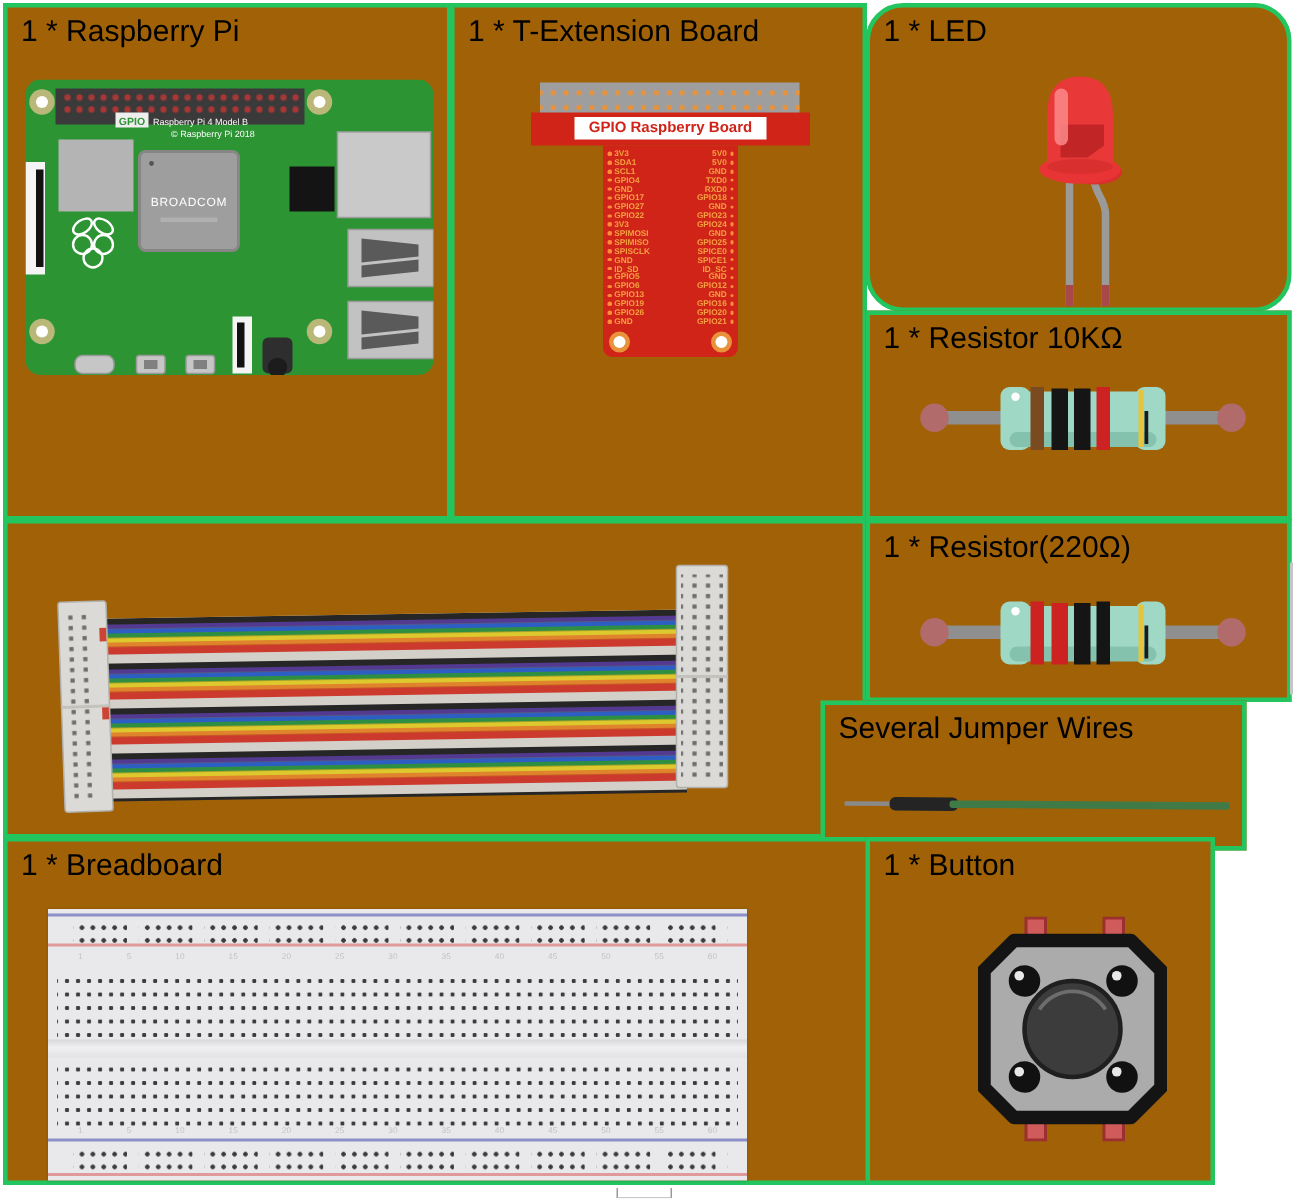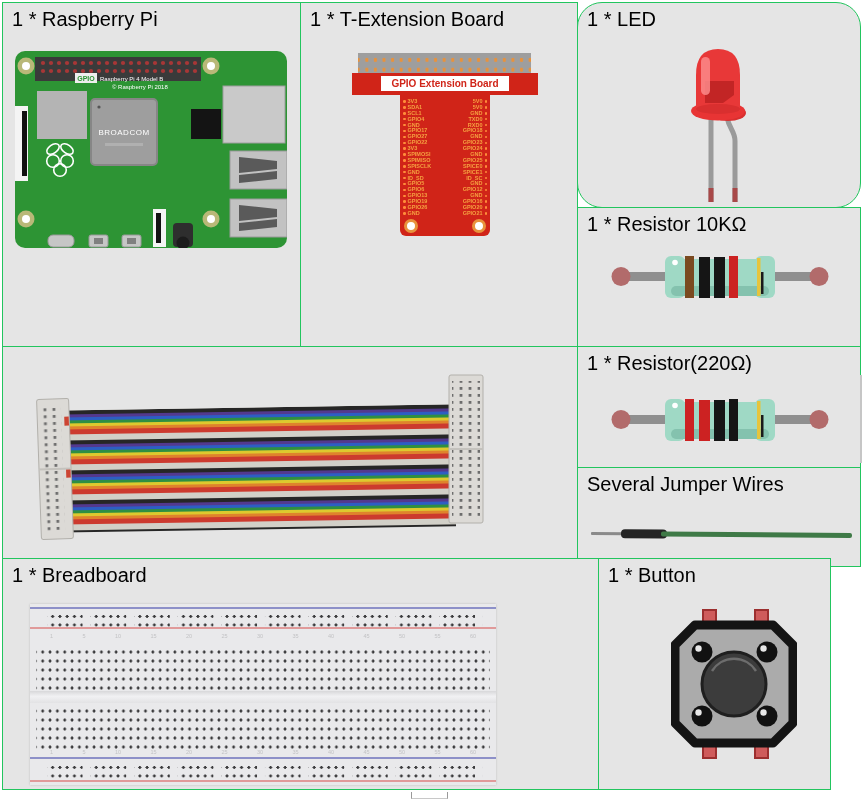--- a/index.html
+++ b/index.html
@@ -1,28 +1,28 @@
 <!DOCTYPE html>
 <html><head>
 <meta charset="utf-8">
 <style>
   html,body{margin:0;padding:0;background:#fff;}
   #canvas{position:relative;width:863px;height:799px;background:#fff;overflow:hidden;
           font-family:"Liberation Sans","DejaVu Sans",sans-serif;}
-  .cell{position:absolute;background:#e5e5e5;border:1px solid #22c55e;box-sizing:border-box;}
+  .cell{position:absolute;background:#a16207;border:3px solid #22c55e;box-sizing:border-box;}
   .cell-label{position:absolute;left:9px;top:5px;font-size:20px;color:#000;white-space:nowrap;}
   #cell-rpi   {left:2px;  top:2px;  width:299px;height:345px;}
   #cell-text  {left:300px;top:2px;  width:278px;height:345px;padding-left:36px;}
   #cell-led   {left:577px;top:2px;  width:284px;height:206px;border-radius:25px;}
   #cell-r10k  {left:577px;top:207px;width:284px;height:140px;}
   #cell-cable {left:2px;  top:346px;width:576px;height:213px;}
   #cell-r220  {left:577px;top:346px;width:284px;height:122px;}
-  #cell-jumper{left:577px;top:467px;width:284px;height:100px;}
+  #cell-jumper{left:547px;top:467px;width:284px;height:100px;}
   #cell-bb    {left:2px;  top:558px;width:660px;height:232px;}
-  #cell-btn   {left:598px;top:558px;width:233px;height:232px;}
+  #cell-btn   {left:577px;top:558px;width:233px;height:232px;}
 
   
   .tboard{position:absolute;inset:0;}
   .t-conn{position:absolute;left:57px;top:50px;width:173px;height:21px;background-color:#9e9e9e;
     background-image:radial-gradient(circle,#e8923c 1.7px,rgba(0,0,0,0) 2px);
     background-size:8.6px 9.8px;background-position:4.5px 2px;}
   .t-bar{position:absolute;left:51px;top:70px;width:186px;height:22px;background:#d02418;}
   .t-plate{position:absolute;left:50%;top:3px;transform:translateX(-50%);width:128px;height:15px;
     background:#fff;color:#d02418;font-size:10px;font-weight:bold;text-align:center;line-height:15px;}
   .t-stem{position:absolute;left:99px;top:92px;width:90px;height:141px;background:#d02418;border-radius:0 0 6px 6px;}
@@ -146,21 +146,21 @@
         <circle cx="168" cy="192" r="6.5" fill="#1c1c1c"></circle>
       </g>
     </svg>
   </div>
 
   <div class="cell" id="cell-text">
     <div class="cell-label">1 * T-Extension Board</div>
     <div class="tboard">
       <div class="t-conn"></div>
       <div class="t-bar">
-        <div class="t-plate">GPIO Extension Board</div>
+        <div class="t-plate">GPIO Raspberry Board</div>
       </div>
       <div class="t-stem">
         <div class="t-pins">
 
         <div class="pin-row">
             <span class="pin-l">3V3</span>
               <span class="pin-r">5V0</span>
           </div>
             <div class="pin-row">
             <span class="pin-l">SDA1</span>

